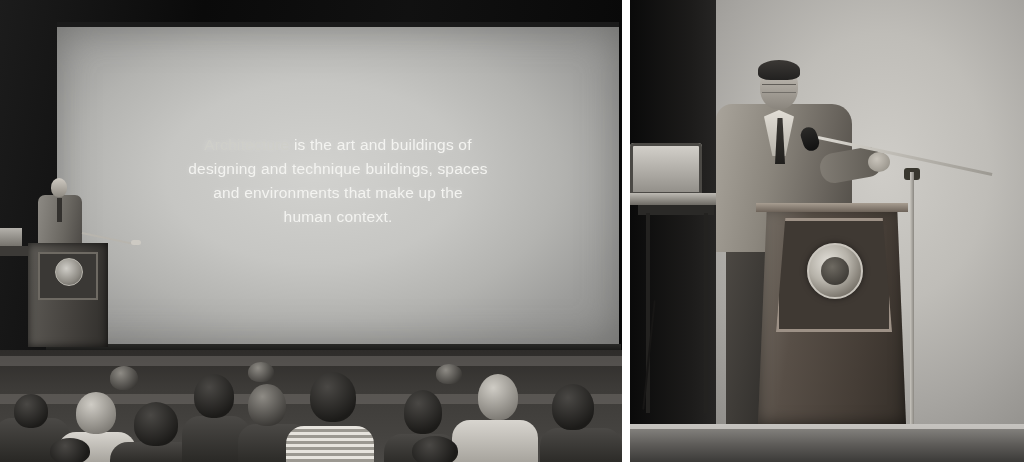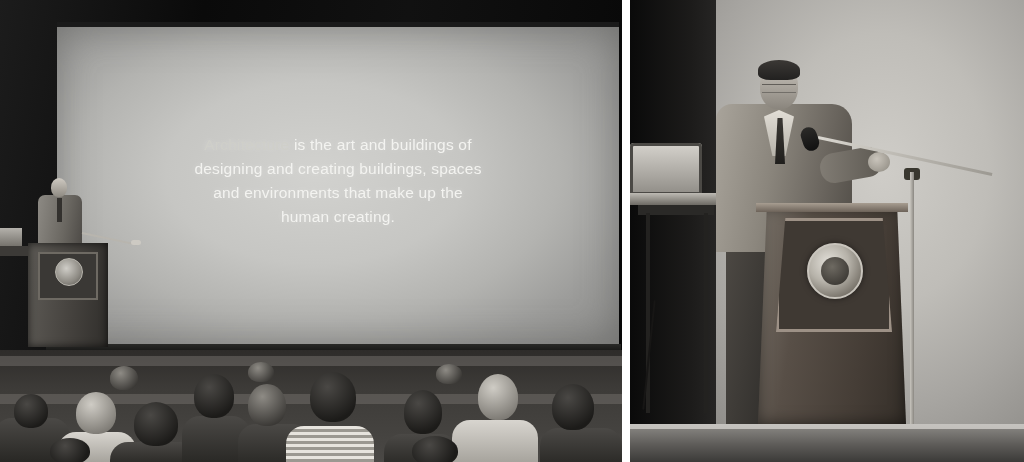--- a/index.html
+++ b/index.html
@@ -391,23 +391,23 @@
 
 <div class="collage">
 
   <div class="panel-left">
     <div class="left-darkwall"></div>
     <div class="screen-frame-top"></div>
     <div class="screen"></div>
     <div class="screen-frame-bottom"></div>
 
     <div class="slide-text"><span class="dim">Architecture</span><span> is the art and buildings of</span>
-<span>designing and creating buildings, spaces</span>
+<span>designing and technique buildings, spaces</span>
 <span>and environments that make up the</span>
-<span>human creating.</span></div>
+<span>human context.</span></div>
 
     <div class="left-laptop"></div>
     <div class="left-table"></div>
 
     <div class="left-speaker-body"></div>
     <div class="left-speaker-tie"></div>
     <div class="left-speaker-head"></div>
     <div class="left-podium"></div>
     <div class="left-podium-face"></div>
     <div class="left-seal"></div>

